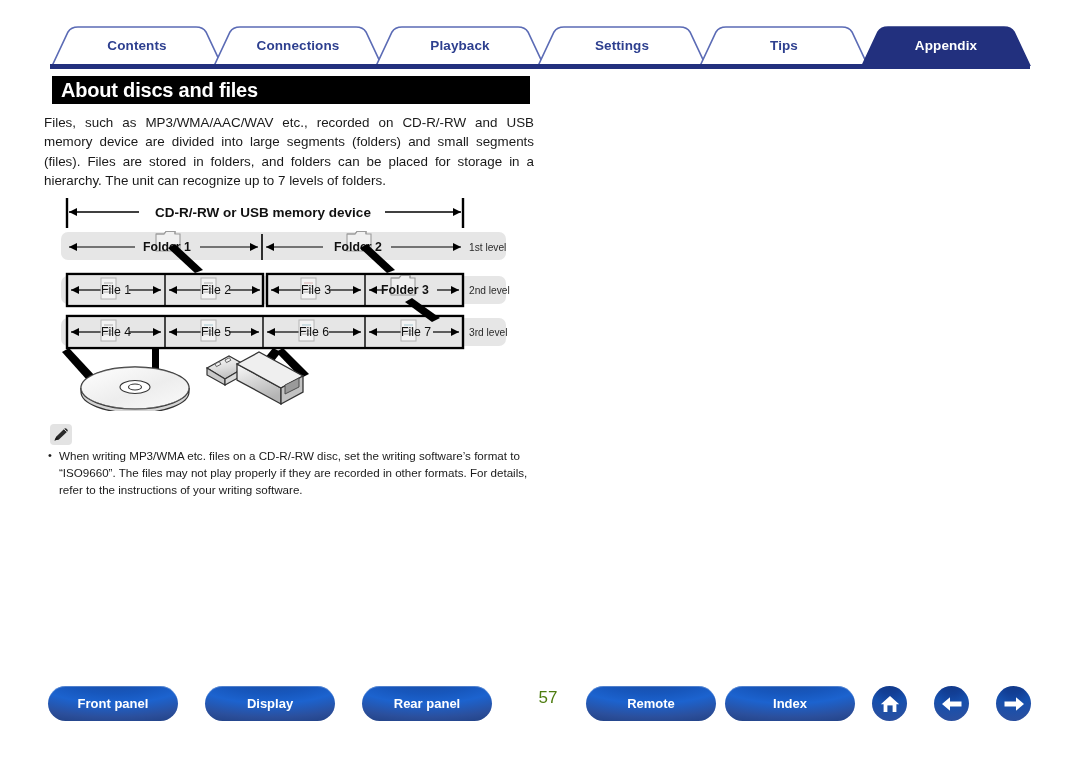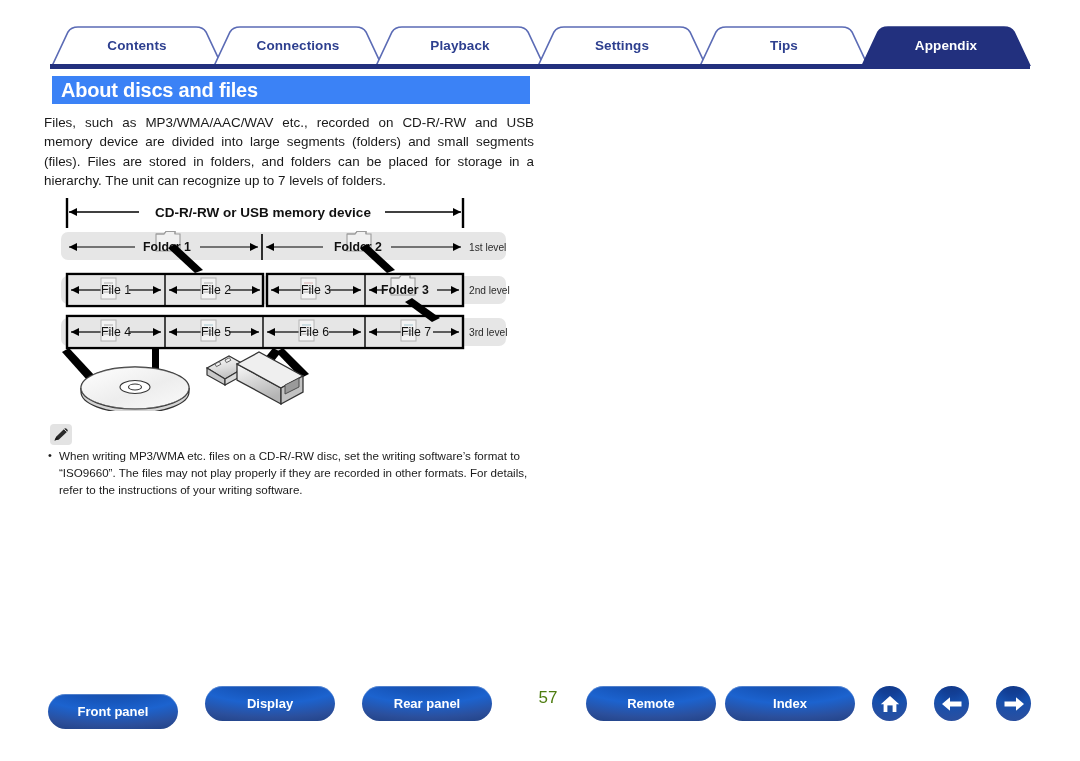--- a/index.html
+++ b/index.html
@@ -29,21 +29,21 @@
   #tabrule {
     position: absolute; left: 50px; top: 64px;
     width: 980px; height: 5px;
     background: #22307e;
   }
 
   
   #heading {
     position: absolute; left: 52px; top: 76px;
     width: 478px; height: 28px;
-    background: #3b82f6;
+    background: #000000;
     display: flex; align-items: center;
   }
   #heading .htext {
     color: #ffffff; font-size: 20px; font-weight: bold;
     padding-left: 9px; letter-spacing: -0.2px;
   }
 
   
   #intro {
     position: absolute; left: 44px; top: 113px;
@@ -415,21 +415,21 @@
       <path d="M3.4 9.6 L6.2 12.3 L1.5 13.5 Z" fill="#1a1a1a"></path>
       <path d="M11.2 2.1 L13.9 4.8" stroke="#ffffff" stroke-width="0.9" fill="none"></path>
     </svg>
   </div>
   <div id="notetext">
     <span class="bullet">•</span>
     <span class="ntbody">When writing MP3/WMA etc. files on a CD-R/-RW disc, set the writing software’s format to “ISO9660”. The files may not play properly if they are recorded in other formats. For details, refer to the instructions of your writing software.</span>
   </div>
 
   <div id="footer">
-    <div class="pill" style="left:48px;width:130px;margin-top:8px;">
+    <div class="pill" style="left:48px;width:130px;">
       <span>Front panel</span>
     </div>
     <div class="pill" style="left:362px;width:130px;">
       <span>Rear panel</span>
     </div>
     <div class="pill" style="left:205px;width:130px;">
       <span>Display</span>
     </div>
 
     <div id="pagenum">57</div>

